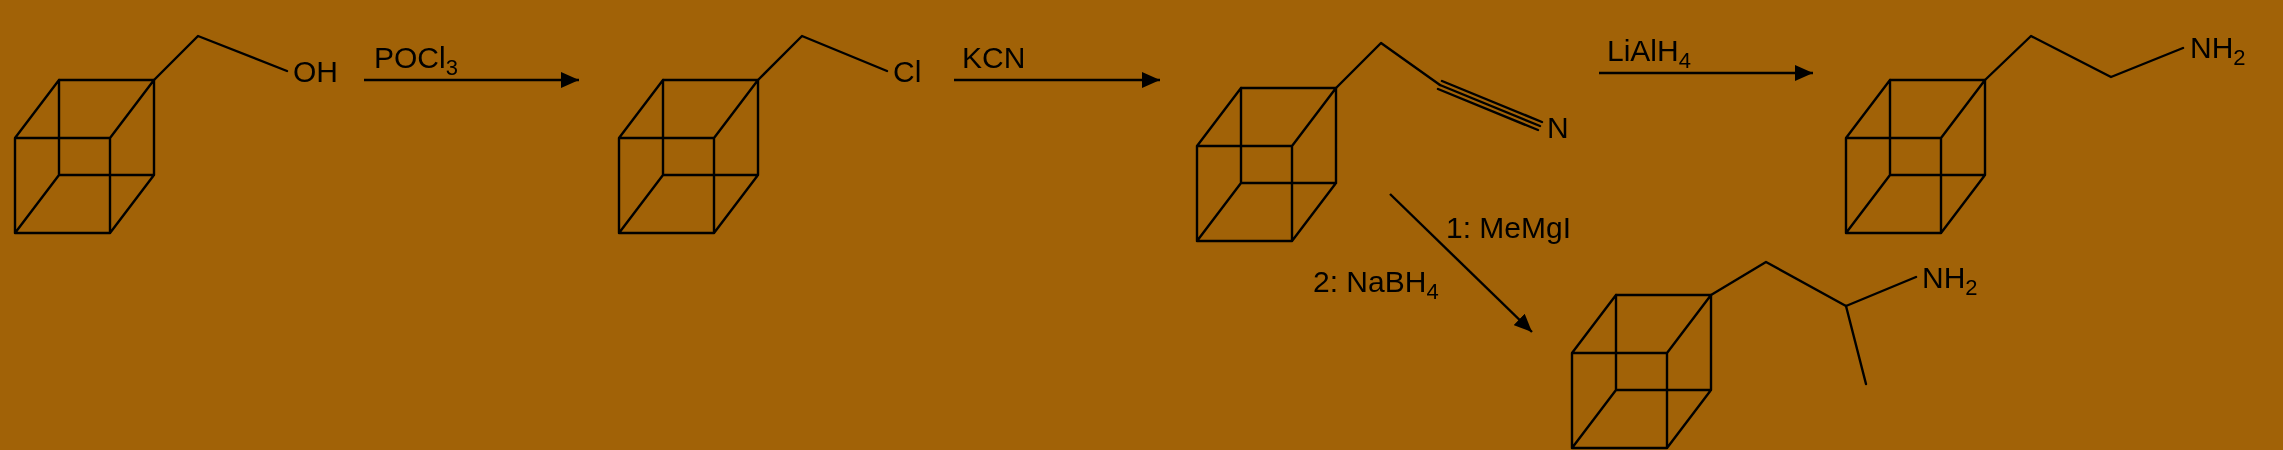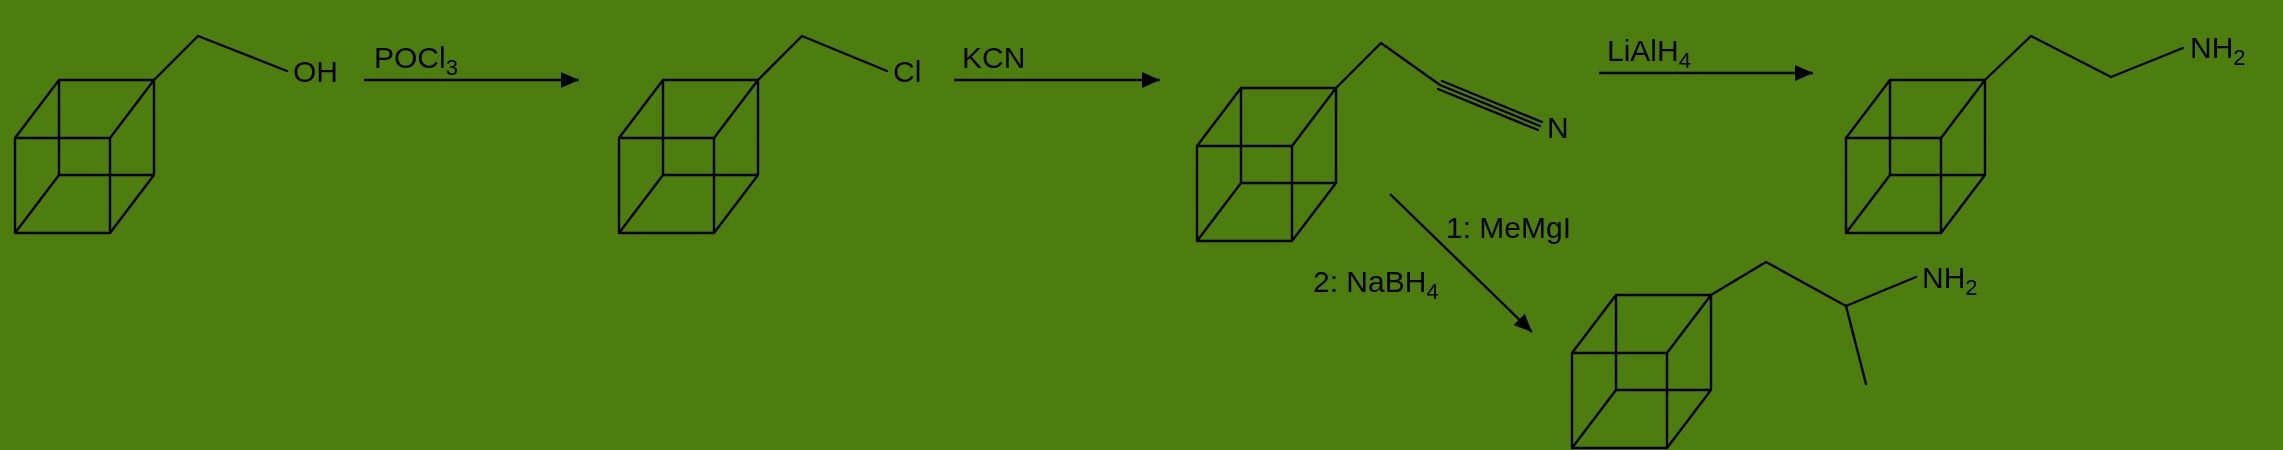--- a/index.html
+++ b/index.html
@@ -4,21 +4,21 @@
 <style>
   html, body {
     margin: 0;
     padding: 0;
     background: #ffffff;
   }
   .scheme-wrap {
     position: relative;
     width: 2283px;
     height: 450px;
-    background: #4d7c0f;
+    background: #a16207;
   }
   svg { display: block; }
   .bond {
     stroke: #000000;
     stroke-width: 2.4;
     fill: none;
     stroke-linecap: round;
     stroke-linejoin: round;
   }
   .arrow {

